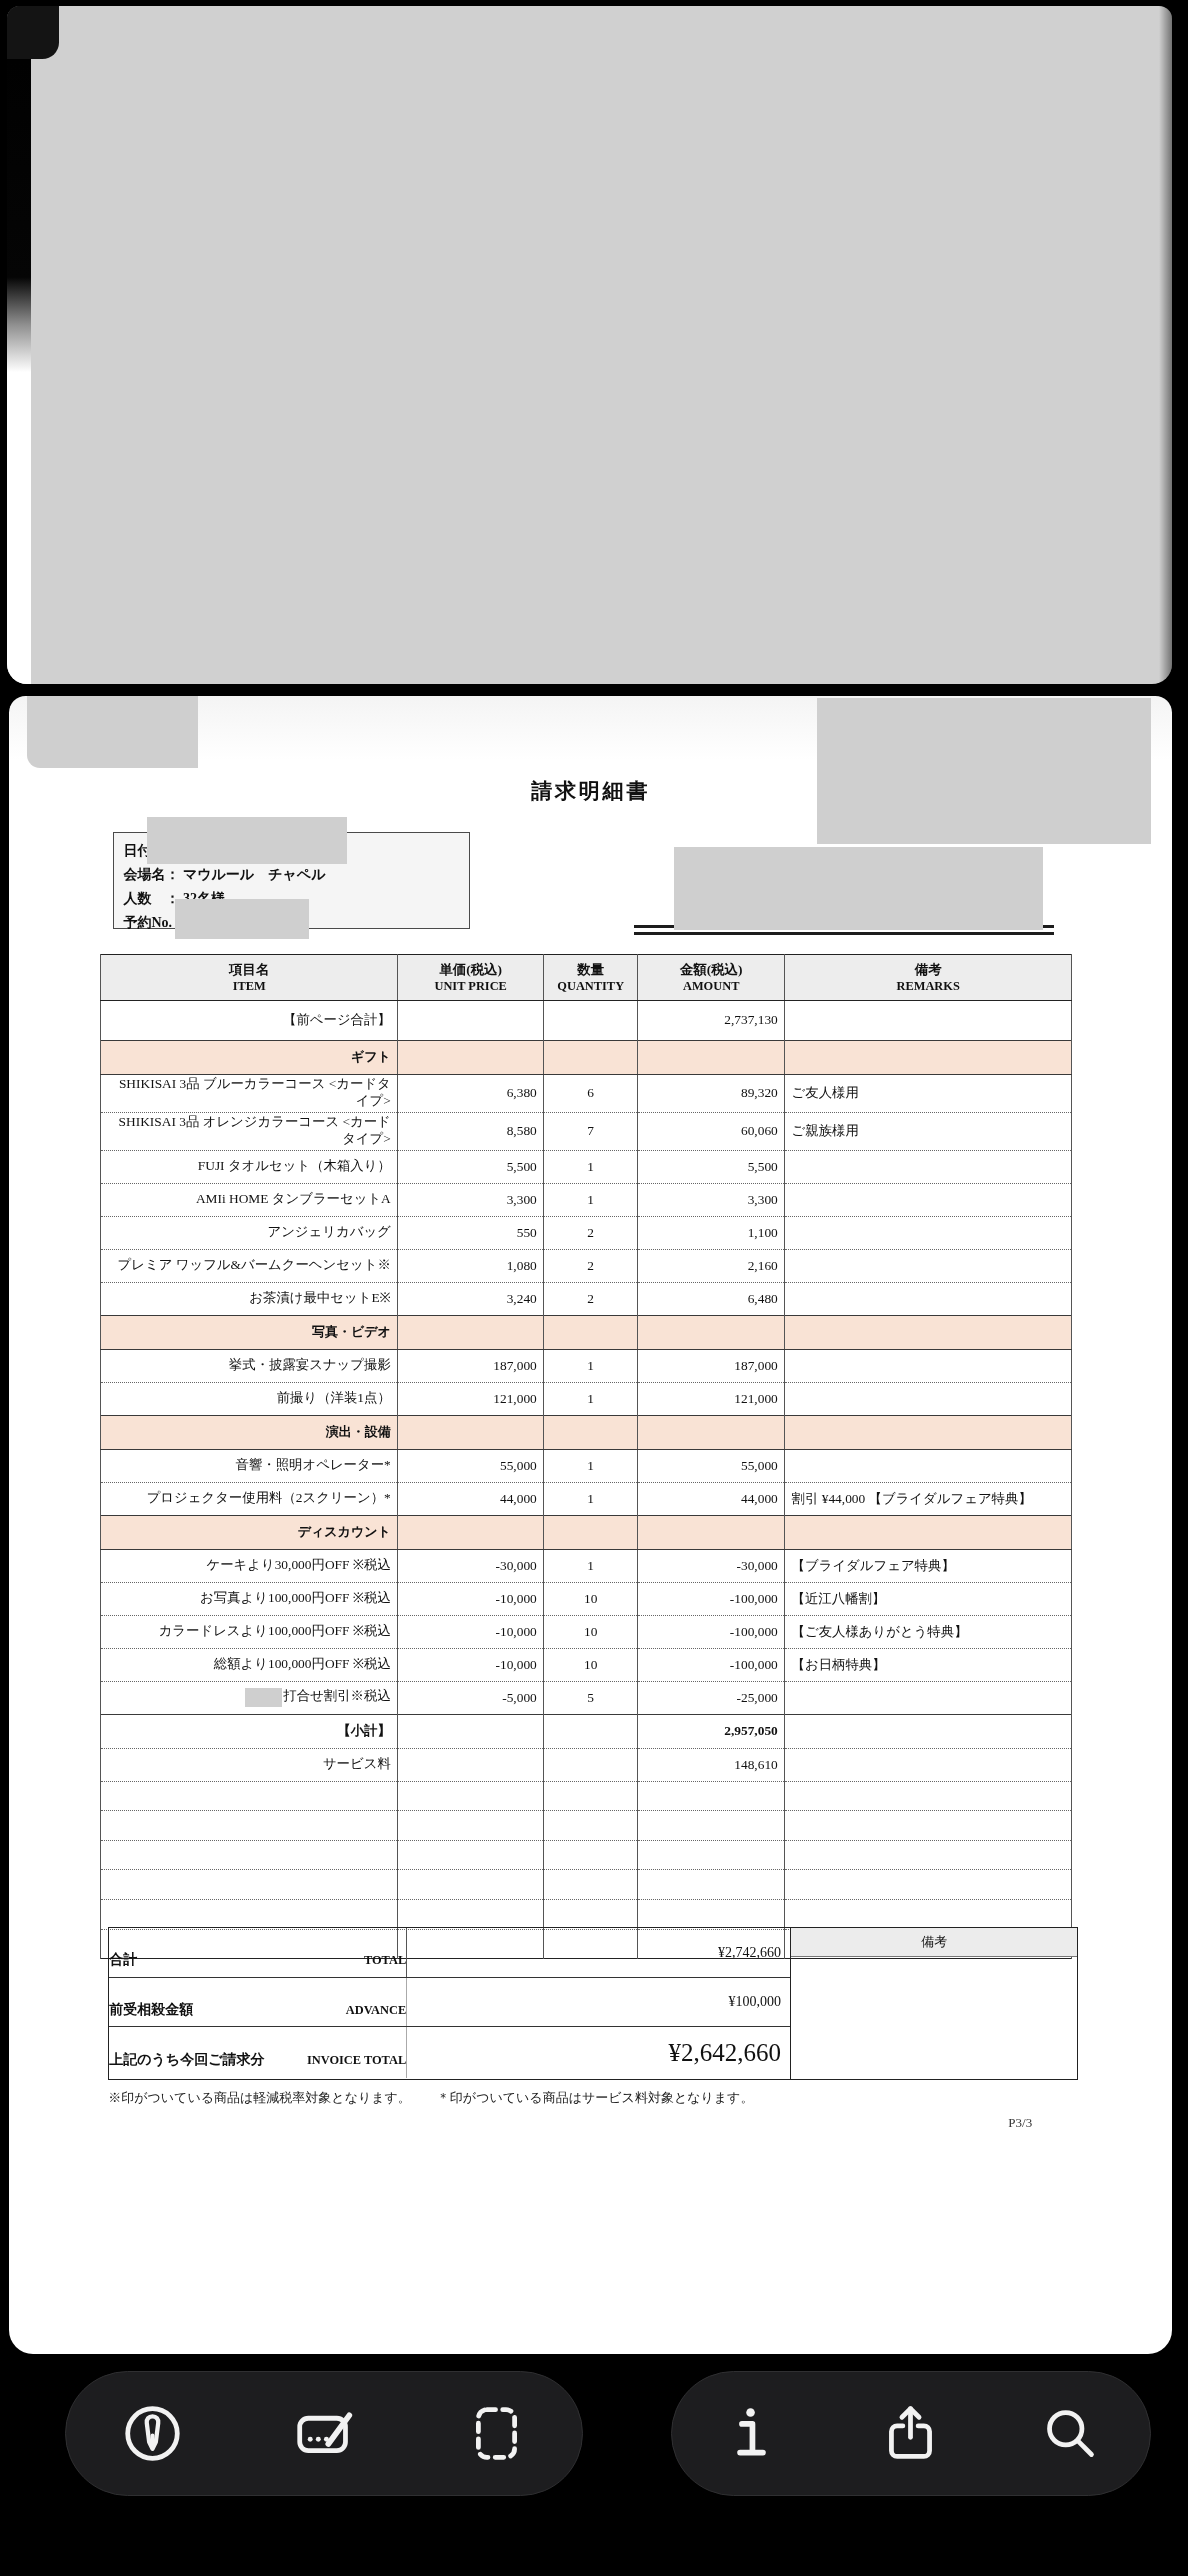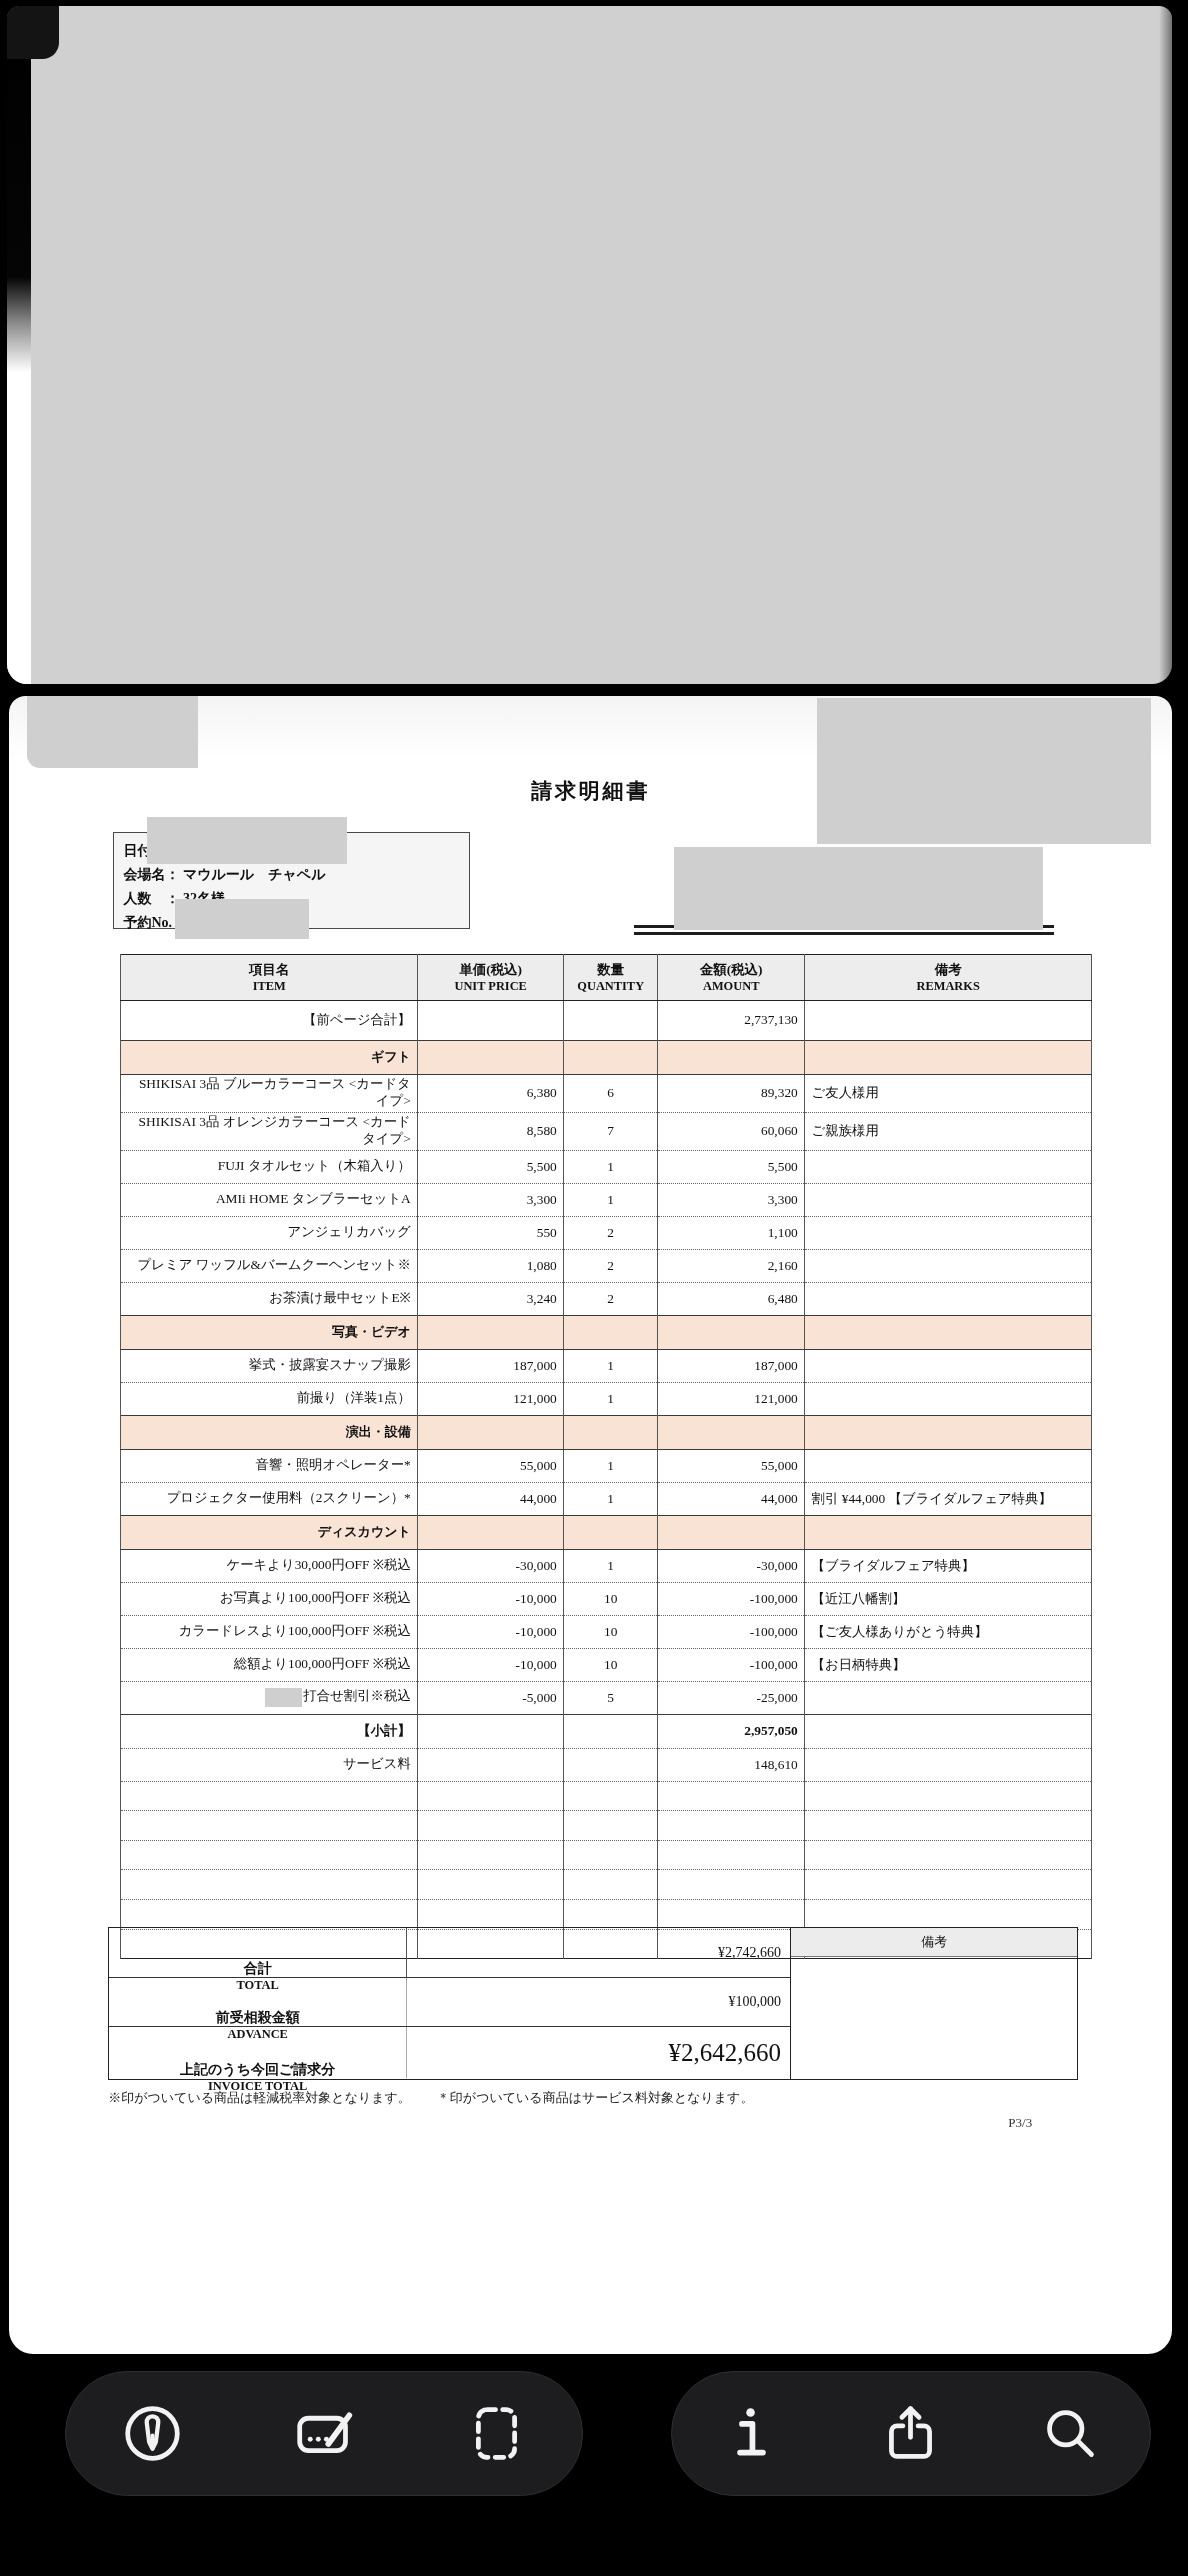--- a/index.html
+++ b/index.html
@@ -22,21 +22,21 @@
          background:linear-gradient(180deg,#f4f4f4 0%,#ffffff 64px,#ffffff 100%);}
   .redact{position:absolute;background:#cfcfcf;}
   .doc-title{position:absolute;left:0;right:0;top:81px;text-align:center;font-size:21px;
          font-weight:bold;letter-spacing:2.8px;}
   .info-box{position:absolute;left:104px;top:136px;width:357px;height:97px;background:#f5f5f5;
          border:1.8px solid #4a4a4a;box-sizing:border-box;padding:5.5px 0 0 9.2px;}
   .info-line{height:24px;line-height:24px;font-size:14px;font-weight:bold;white-space:nowrap;}
   .dline{position:absolute;height:2.8px;background:#1c1c1c;}
 
   
-  table.inv{position:absolute;left:111px;top:258px;width:970px;border-collapse:collapse;
+  table.inv{position:absolute;left:91px;top:258px;width:970px;border-collapse:collapse;
          table-layout:fixed;border:1.8px solid #222;}
   table.inv th,table.inv td{border-left:0.9px solid #555;border-right:0.9px solid #555;
          font-size:13.4px;padding:0 6.4px;vertical-align:middle;overflow:hidden;}
   table.inv thead th{background:#ededed;border-bottom:1.8px solid #222;height:41px;
          font-weight:bold;text-align:center;padding:1.8px 3.7px;}
   table.inv thead .en{font-size:12.4px;display:block;font-family:Liberation Serif, serif;}
   tr.r-first td{height:39px;}
   tr.r-item td{height:32px;border-top:0.9px dotted #666;}
   tr.r-two td{height:37px;border-top:0.9px dotted #666;}
   tr.r-section td{height:33px;border-top:1.8px solid #3a3a3a;border-bottom:1.8px solid #3a3a3a;
@@ -53,22 +53,22 @@
          vertical-align:middle;margin-right:1.8px;}
 
   
   .totals{position:absolute;left:99px;top:1231px;width:970px;height:153px;
          border:1.8px solid #222;box-sizing:border-box;}
   .t-left{position:absolute;left:0;top:0;width:682px;height:100%;border-right:1.8px solid #222;box-sizing:border-box;}
   .t-row{position:absolute;left:0;width:100%;box-sizing:border-box;}
   .t-row1{top:0;height:50px;border-bottom:1.8px solid #333;}
   .t-row2{top:50px;height:49px;border-bottom:1.8px solid #333;}
   .t-row3{top:99px;height:51px;}
-  .t-label{position:absolute;left:0;top:16px;width:297px;height:100%;display:flex;flex-direction:column;
-         justify-content:flex-end;align-items:center;font-weight:bold;line-height:1.2;}
+  .t-label{position:absolute;left:0;top:8px;width:297px;height:100%;display:flex;flex-direction:row;
+         justify-content:space-between;align-items:center;font-weight:bold;line-height:1.2;}
   .t-label .jp{font-size:14px;} .t-label .en{font-size:12.4px;}
   .t-div{position:absolute;left:297px;top:0;width:0.9px;height:100%;background:#777;}
   .t-value{position:absolute;left:312px;right:0;top:0;height:100%;display:flex;align-items:center;
          justify-content:flex-end;padding-right:9.2px;font-size:14px;}
   .t-value.big{font-size:25px;}
   .t-remarks{position:absolute;left:682px;top:0;right:0;height:100%;}
   .t-remarks-head{height:28px;line-height:28px;text-align:center;background:#ececec;
          border-bottom:0.9px solid #777;font-size:13px;}
 
   .footnote{position:absolute;left:99px;top:1393px;font-size:13px;color:#1a1a1a;}

